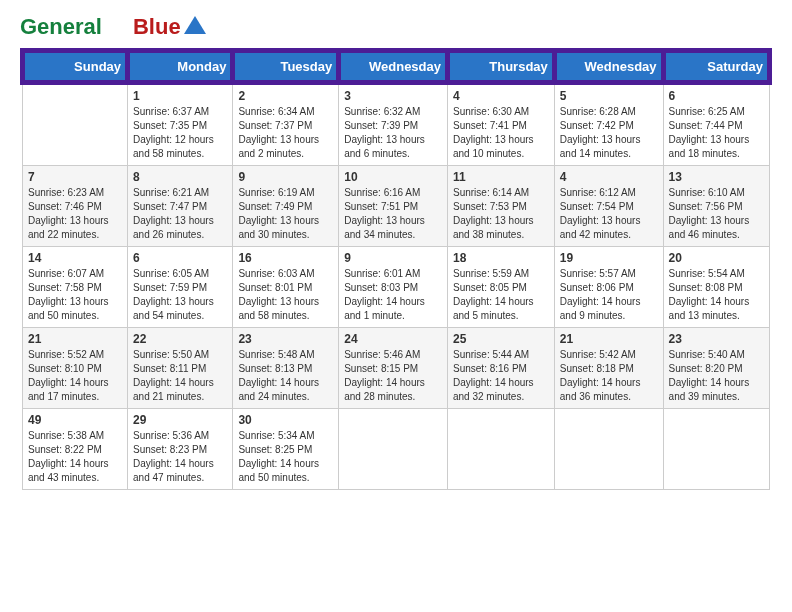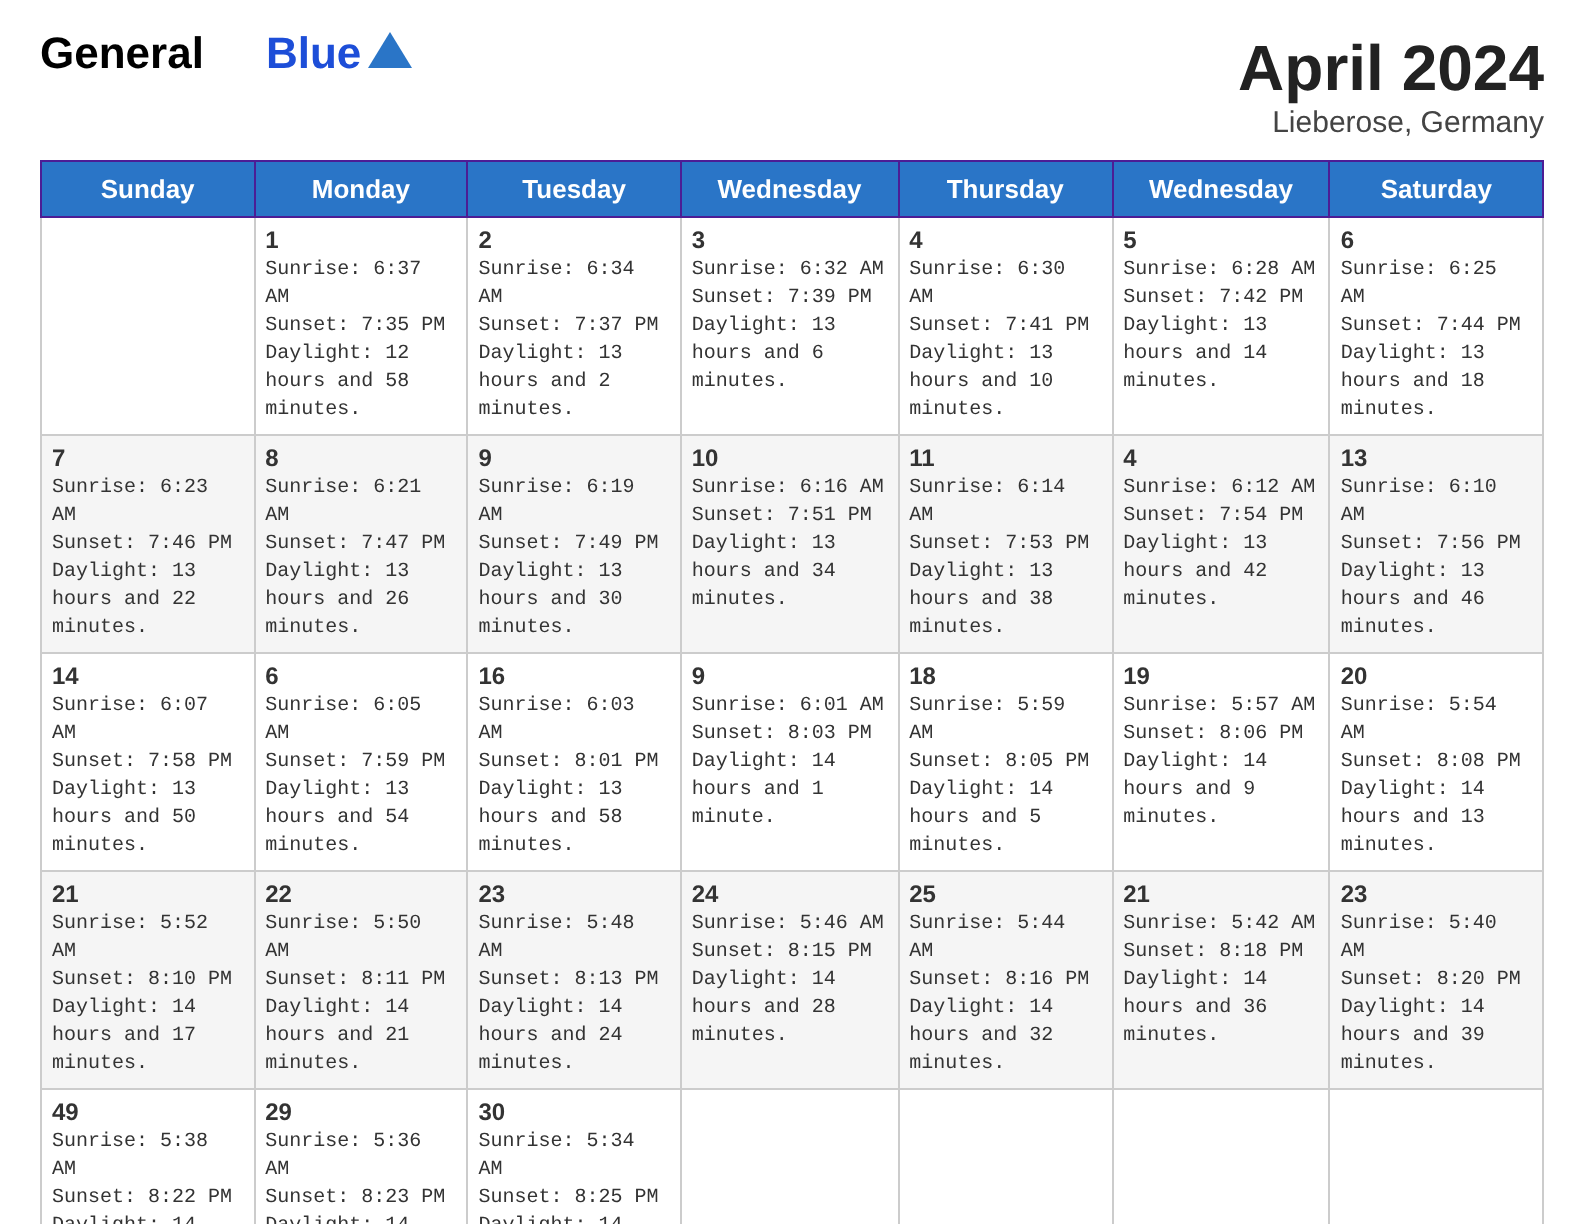--- a/index.html
+++ b/index.html
@@ -23,22 +23,22 @@
       display: flex;
       flex-direction: column;
       align-items: flex-start;
     }
     .logo-text {
       font-size: 22px;
       font-weight: bold;
       color: #333;
       line-height: 1;
     }
-    .logo-text .general { color: #000000; }
-    .logo-text .blue { color: #1d4ed8; padding-left: 31px; }
+    .logo-text .general { color: #15803d; }
+    .logo-text .blue { color: #b91c1c; padding-left: 31px; }
     .title-block {
       text-align: right;
     }
     .title-block h1 {
       font-size: 32px;
       font-weight: bold;
       color: #222;
     }
     .title-block h2 {
       font-size: 15px;
@@ -49,22 +49,22 @@
       width: 100%;
       border-collapse: collapse;
       border: 1px solid #ccc;
     }
     .calendar thead tr th {
       background-color: #2a75c7;
       color: #fff;
       font-size: 13px;
       font-weight: bold;
       padding: 6px 4px;
-      text-align: center;
-      border: 1px solid #4c1d95;
+      text-align: right;
+      border: 5px solid #4c1d95;
     }
     .calendar tbody tr td {
       vertical-align: top;
       border: 1px solid #ccc;
       padding: 4px 5px;
       font-size: 10.5px;
       color: #333;
       width: 113px;
       min-height: 80px;
     }
@@ -74,21 +74,20 @@
     .day-number {
       font-size: 12px;
       font-weight: bold;
       display: block;
       margin-bottom: 2px;
     }
     .day-info {
       font-size: 10px;
       color: #333;
       line-height: 1.4;
-      font-family: Liberation Mono, monospace;
     }
     .row-shade {
       background-color: #f5f5f5;
     }
     .row-white {
       background-color: #ffffff;
     }
   </style>
 </head>
 <body>
@@ -98,24 +97,20 @@
     <div class="logo">
       <div style="display:flex;align-items:center;">
         <span class="logo-text">
           <span class="general">General</span><span class="blue">Blue</span>
         </span>
         <svg width="22" height="18" viewBox="0 0 22 18" style="margin-left:3px;margin-top:-4px;">
           <polygon points="0,18 11,0 22,18" fill="#2a75c7"></polygon>
         </svg>
       </div>
     </div>
-    <div class="title-block">
-      <h1>April 2024</h1>
-      <h2>Lieberose, Germany</h2>
-    </div>
   </div>
 
   <table class="calendar">
     <thead>
       <tr>
       <th>Sunday</th>
           <th>Monday</th>
           <th>Tuesday</th>
           <th>Wednesday</th>
           <th>Thursday</th>

